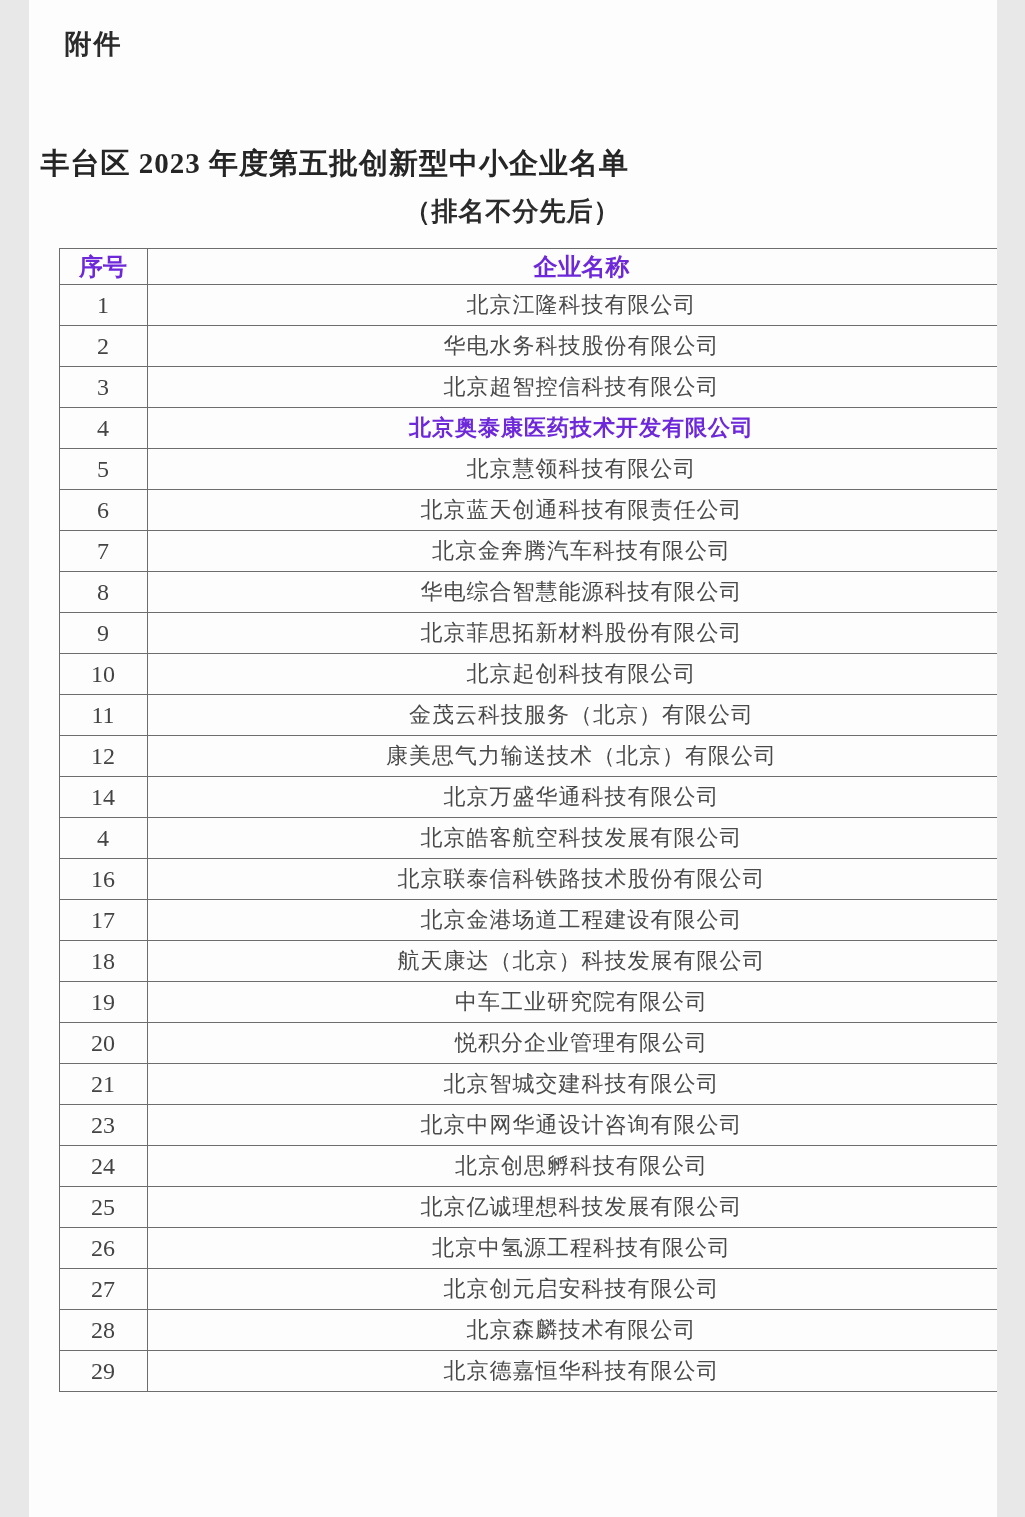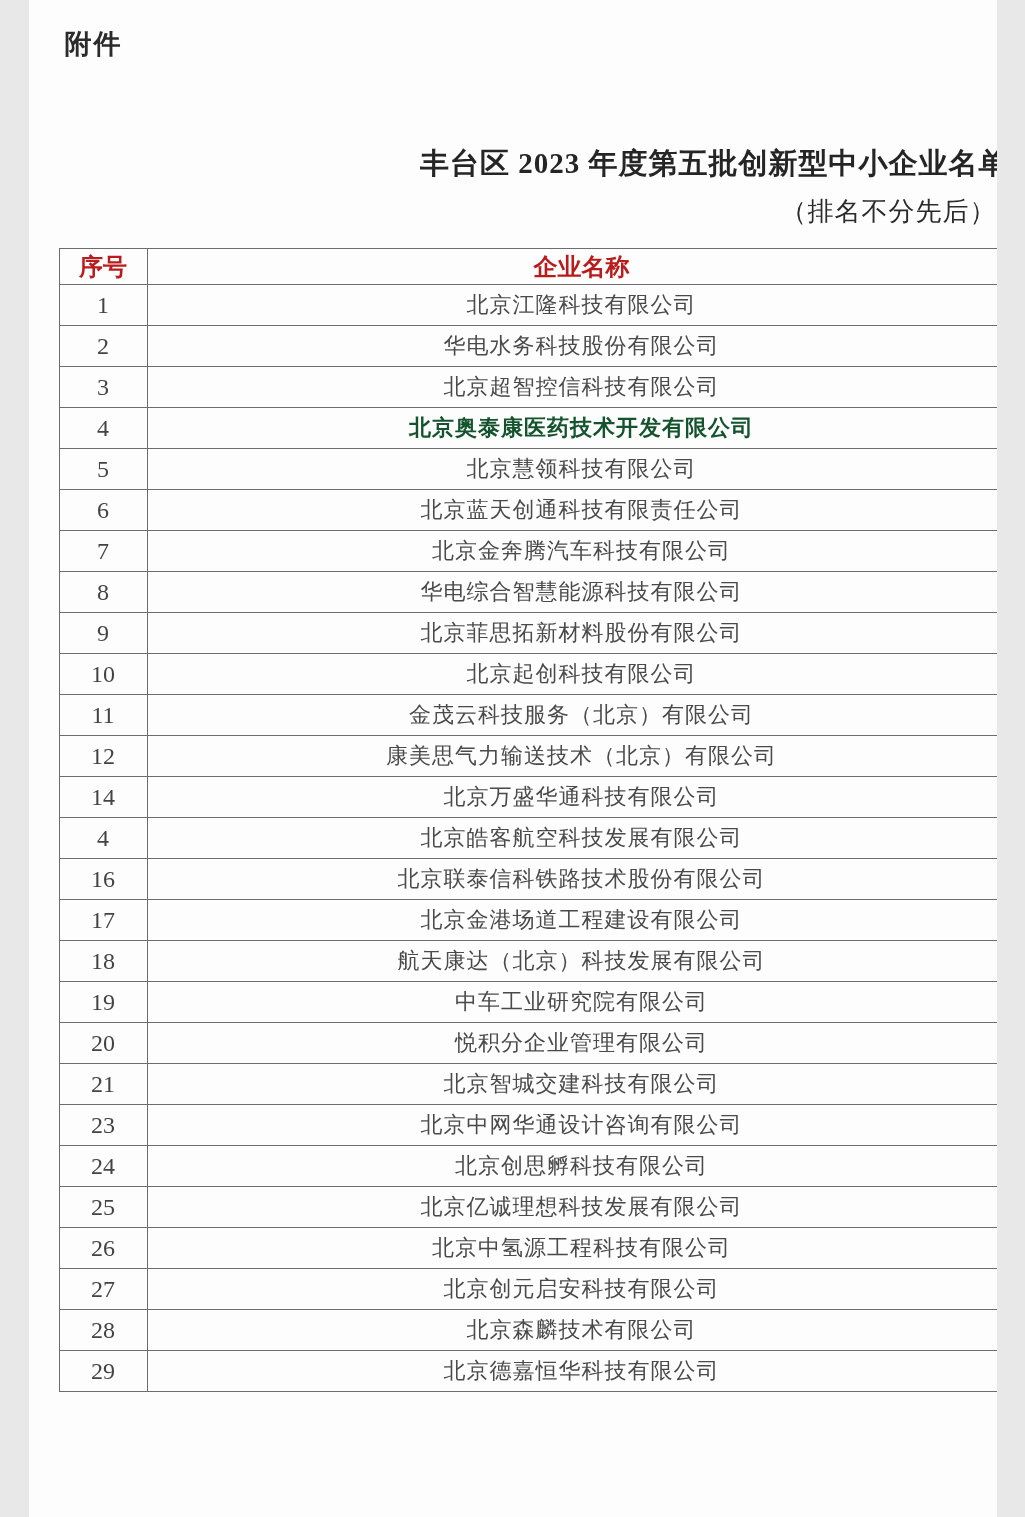--- a/index.html
+++ b/index.html
@@ -24,35 +24,35 @@
     font-size: 27px;
     font-weight: bold;
     color: #2b2b2b;
     letter-spacing: 2px;
   }
   .doc-title {
     position: absolute;
     left: 0;
     top: 144px;
     width: 100%;
-    text-align: right;
+    text-align: left;
     font-size: 29px;
     font-weight: bold;
     color: #252525;
     letter-spacing: 1px;
     padding-left: 12px;
   }
   .doc-subtitle {
     position: absolute;
     left: 0;
     top: 194px;
     width: 100%;
-    text-align: right;
+    text-align: center;
     font-size: 26px;
-    font-weight: normal;
+    font-weight: bold;
     color: #2b2b2b;
     letter-spacing: 1px;
   }
   table.company-table {
     position: absolute;
     left: 30px;
     top: 248px;
     width: 958px;
     border-collapse: collapse;
     table-layout: fixed;
@@ -63,39 +63,39 @@
     text-align: center;
     vertical-align: middle;
     padding: 0;
     overflow: hidden;
     white-space: nowrap;
   }
   .company-table th {
     height: 35px;
     font-size: 24px;
     font-weight: bold;
-    color: #b91c1c;
+    color: #6d28d9;
   }
   .company-table td {
     height: 40px;
   }
   .col-no { width: 88px; }
   .cell-no {
     font-size: 24px;
     color: #444444;
   }
   .cell-name {
     font-size: 22px;
     color: #4a4a4a;
     letter-spacing: 1px;
     margin-top: 32px;
   }
   .cell-name.bold {
     font-weight: bold;
-    color: #14532d;
+    color: #6d28d9;
   }
 </style>
 </head>
 <body>
 
 <div class="page">
 
   <div class="attachment-label">附件</div>
 
   <div class="doc-title">丰台区 2023 年度第五批创新型中小企业名单</div>

